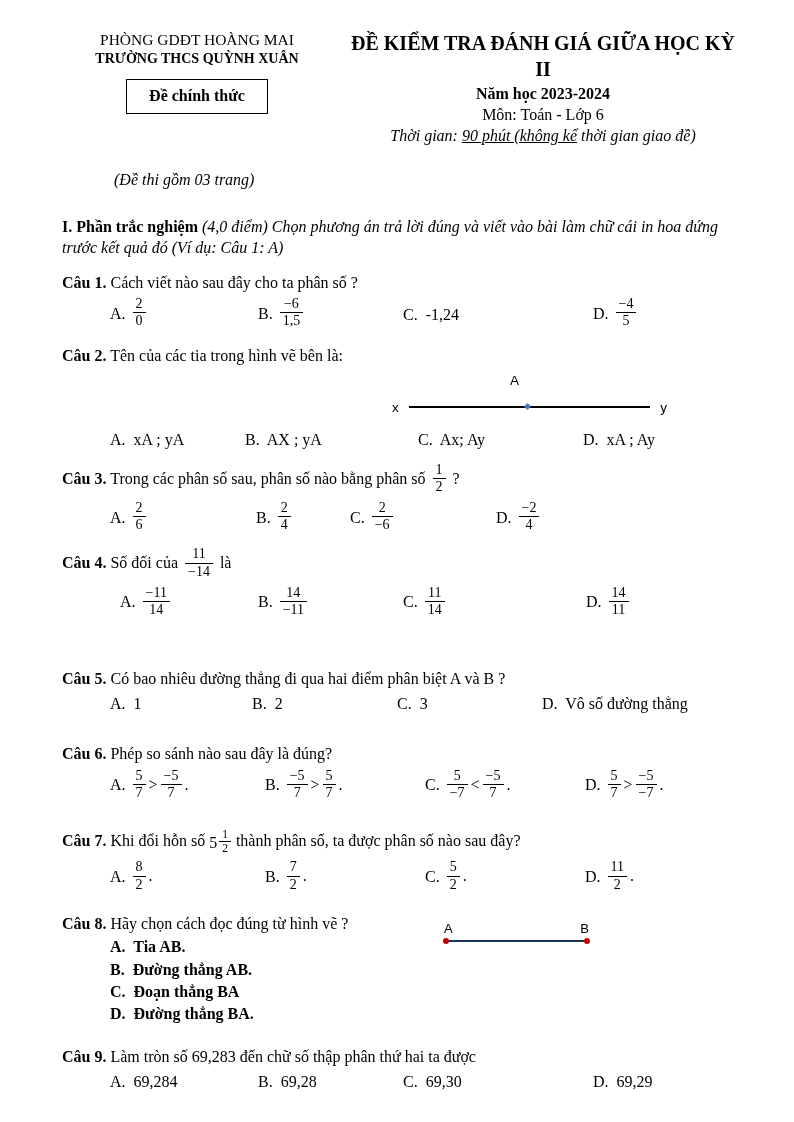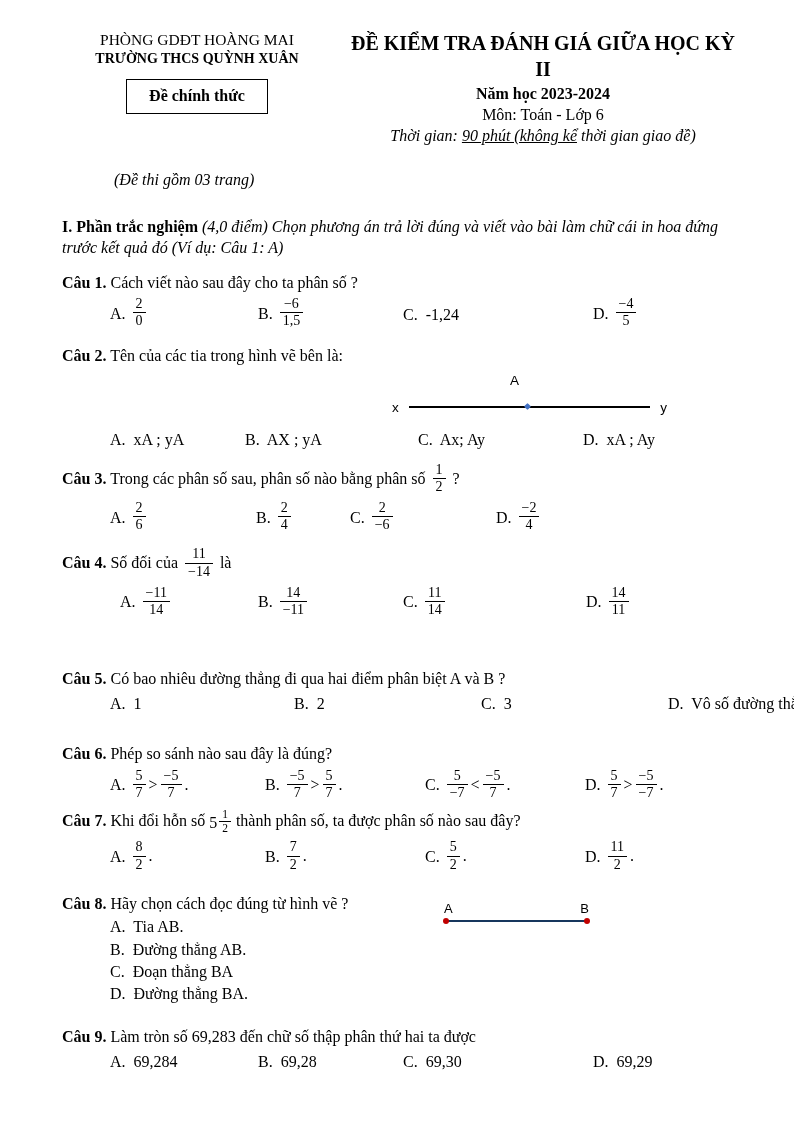--- a/index.html
+++ b/index.html
@@ -35,31 +35,31 @@
   
   .question { margin-top:13px; }
   .q-head { line-height:1.35; }
   .q-label { font-weight:bold; }
   .options-row {
     display:grid; grid-template-columns:148px 145px 190px 1fr;
     padding-left:48px; margin-top:5px; align-items:center;
   }
   .option { white-space:nowrap; }
   .opt-label { margin-right:4px; }
-  .options-col { display:flex; flex-direction:column; padding-left:48px; margin-top:2px; }
+  .options-col { display:flex; flex-direction:column; padding-left:48px; margin-top:2px;font-weight:bold; }
   .options-col .option { line-height:1.4; }
 
   .q-2 .options-row { margin-top:12px; grid-template-columns:135px 173px 165px 1fr; }
   .q-3 .options-row { grid-template-columns:146px 94px 146px 1fr; }
   .q-4 .options-row { padding-left:58px; grid-template-columns:138px 145px 183px 1fr; }
   .q-5 { margin-top:48px; }
-  .q-5 .options-row { grid-template-columns:142px 145px 145px 1fr;gap:42px; }
+  .q-5 .options-row { grid-template-columns:142px 145px 145px 1fr; }
   .q-6 { margin-top:28px; }
   .q-6 .options-row, .q-7 .options-row { grid-template-columns:155px 160px 160px 1fr; }
-  .q-7 { margin-top:6px; }
+  .q-7 { margin-top:26px; }
   .q-8 { margin-top:18px; position:relative; }
   .q-9 { margin-top:20px; }
 
   
   .frac {
     display:inline-flex; flex-direction:column; text-align:center;
     vertical-align:middle; font-size:14px; line-height:1.15;
     margin:0 3px; position:relative; top:-2px;
   }
   .frac .num, .frac .den { display:block; padding:0 3px; }

